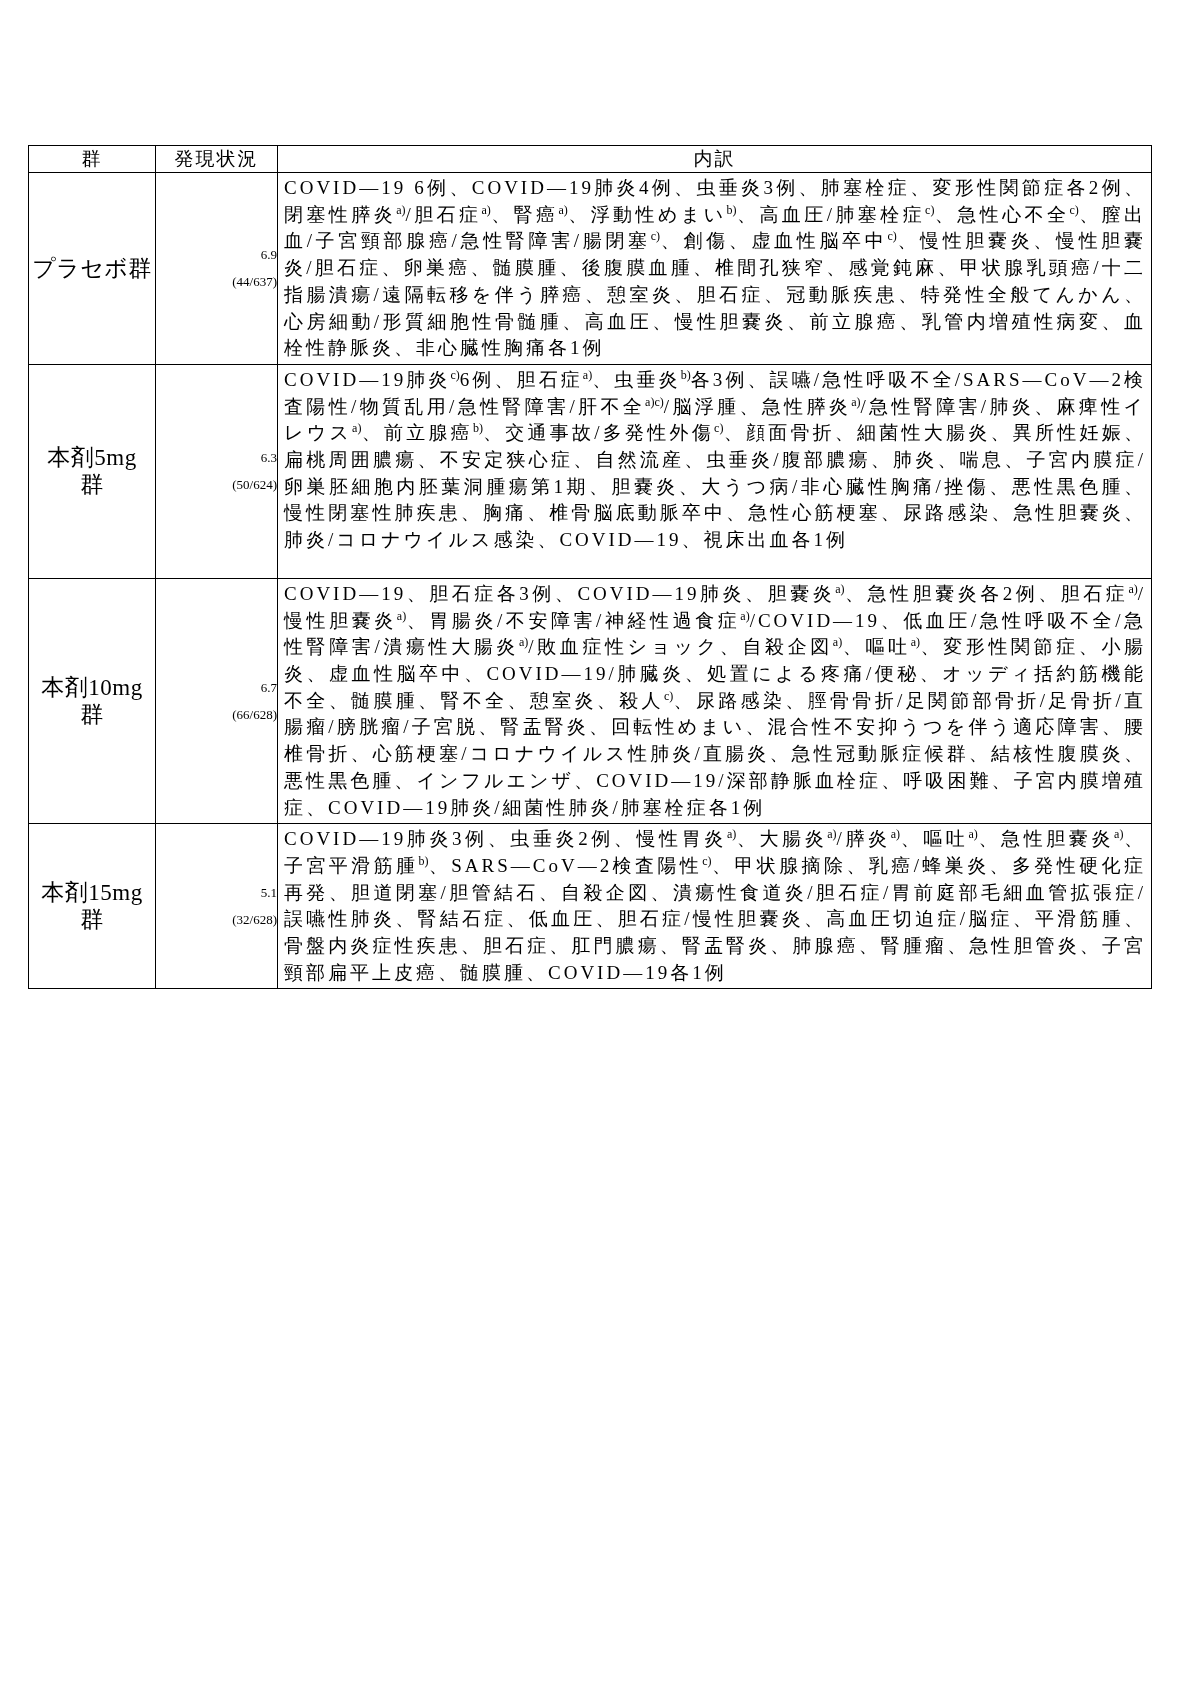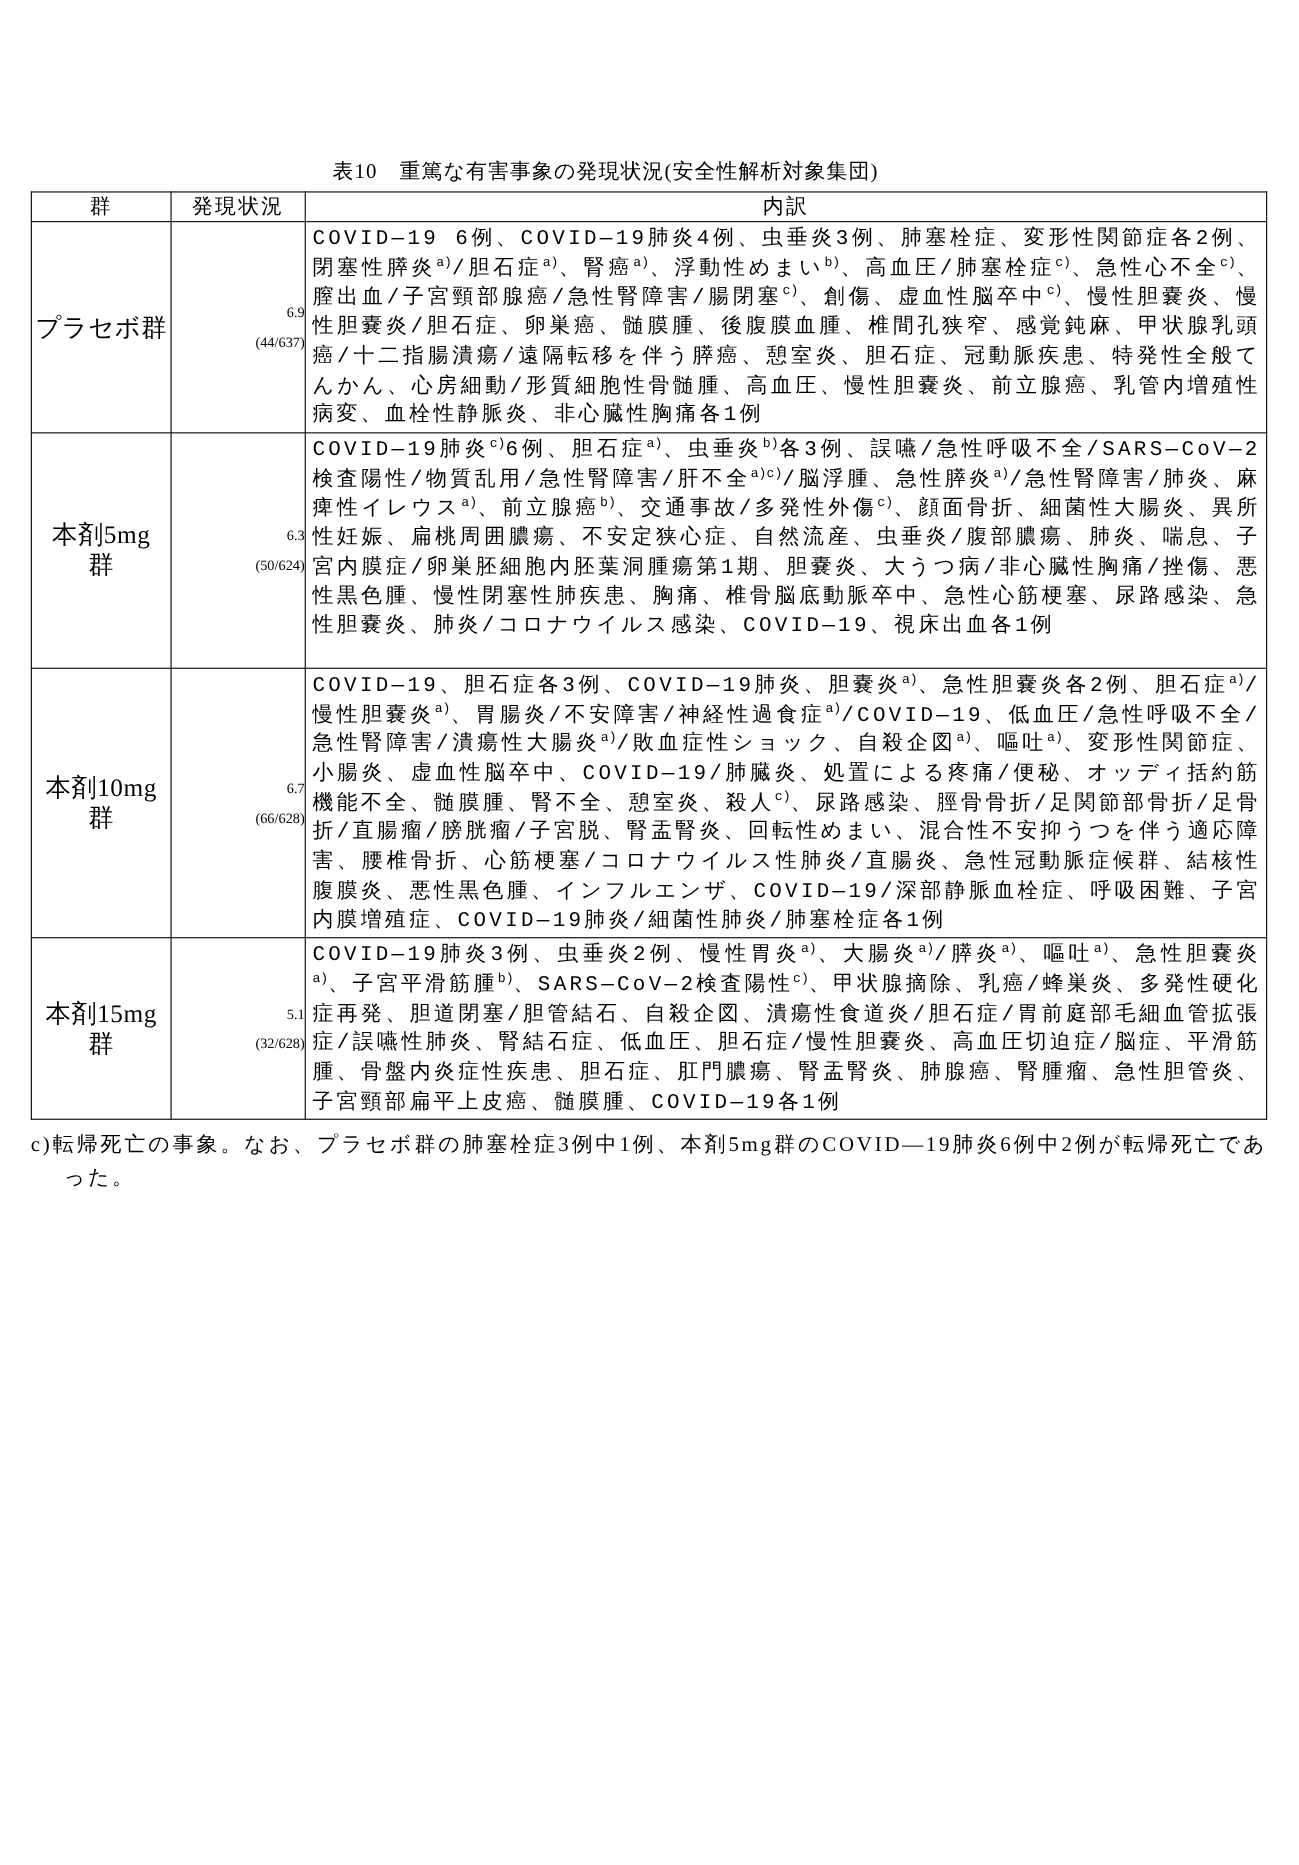--- a/index.html
+++ b/index.html
@@ -56,21 +56,20 @@
     padding: 0;
   }
   td.breakdown {
     font-size: 19px;
     line-height: 26.7px;
     letter-spacing: 3px;
     text-align: justify;
     vertical-align: top;
     padding: 2px 5px 2px 6px;
     overflow-wrap: break-word;
-    font-family: Liberation Mono, monospace;
   }
   td.breakdown sup {
     font-size: 12px;
     letter-spacing: 0;
     line-height: 0;
     vertical-align: super;
   }
   tbody tr:nth-child(1) { height: 188px; }
   tbody tr:nth-child(2) { height: 214px; }
   tbody tr:nth-child(3) { height: 241px; }
@@ -88,21 +87,20 @@
     text-indent: -30px;
     text-align: justify;
     overflow-wrap: break-word;
   }
 </style>
 </head>
 <body>
 
 <div class="page">
 
-  <div class="doc-title">表10　重篤な有害事象の発現状況(安全性解析対象集団)</div>
 
   <table class="sae">
     <colgroup>
       <col class="col-group">
       <col class="col-incidence">
       <col class="col-breakdown">
     </colgroup>
     <thead>
       <tr>
         <th>群</th>
@@ -143,16 +141,15 @@
         <td class="incidence">
           <div>5.1</div>
           <div>(32/628)</div>
         </td>
         <td class="breakdown">COVID―19肺炎3例、虫垂炎2例、慢性胃炎<sup>a)</sup>、大腸炎<sup>a)</sup>/膵炎<sup>a)</sup>、嘔吐<sup>a)</sup>、急性胆嚢炎<sup>a)</sup>、子宮平滑筋腫<sup>b)</sup>、SARS―CoV―2検査陽性<sup>c)</sup>、甲状腺摘除、乳癌/蜂巣炎、多発性硬化症再発、胆道閉塞/胆管結石、自殺企図、潰瘍性食道炎/胆石症/胃前庭部毛細血管拡張症/誤嚥性肺炎、腎結石症、低血圧、胆石症/慢性胆嚢炎、高血圧切迫症/脳症、平滑筋腫、骨盤内炎症性疾患、胆石症、肛門膿瘍、腎盂腎炎、肺腺癌、腎腫瘤、急性胆管炎、子宮頸部扁平上皮癌、髄膜腫、COVID―19各1例</td>
       </tr>
     </tbody>
   </table>
 
   <div class="footnotes">
-    <p class="footnote">c)転帰死亡の事象。なお、プラセボ群の肺塞栓症3例中1例、本剤5mg群のCOVID―19肺炎6例中2例が転帰死亡であった。</p>
   </div>
 
 </div>
 
 </body></html>

